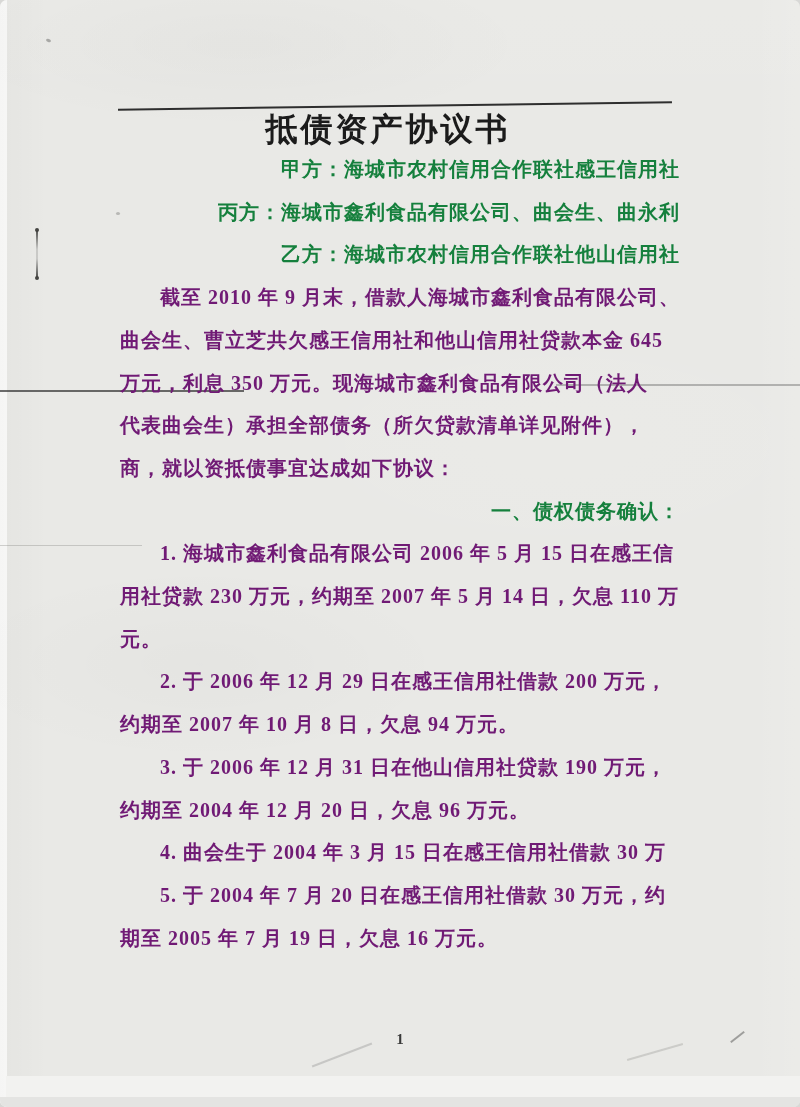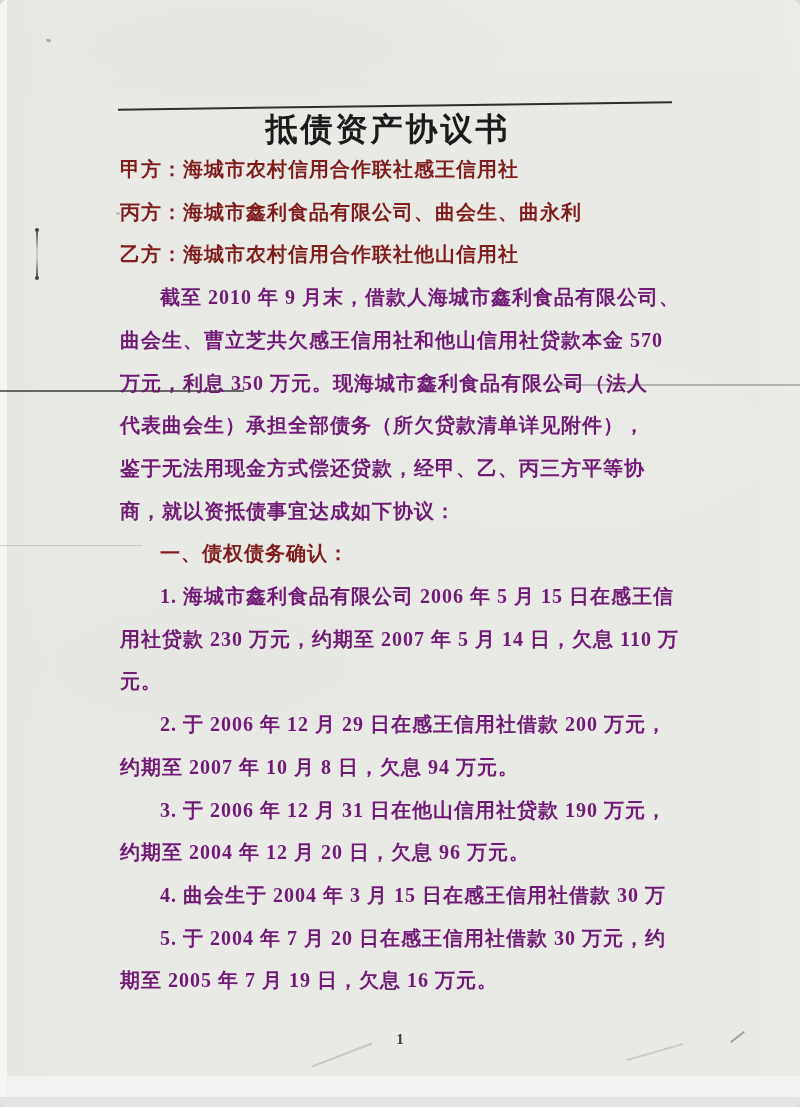--- a/index.html
+++ b/index.html
@@ -49,21 +49,21 @@
   .content { position: absolute; left: 120px; top: 148px; }
   .line {
     font-size: 20px;
     line-height: 42.7px;
     letter-spacing: 1px;
     white-space: nowrap;
     font-weight: 600;
     color: #701a75;
   }
   .line.indent { padding-left: 40px; }
-  .line.bold { font-weight: 700; color: #7f1d1d; }
+  .line.bold { font-weight: 700; color: #15803d; text-align: right; }
   .page-num {
     position: absolute; left: 390px; top: 1031px; width: 20px;
     text-align: center;
     font-size: 15px; font-weight: 600; color: #3a3a3a;
   }
   
   .binding-mark {
     position: absolute; left: 36px; top: 230px; width: 2px; height: 48px;
     background: linear-gradient(180deg, #4e4e4c, rgba(130,130,128,0.30) 40%, rgba(130,130,128,0.30) 60%, #4a4a48);
   }
@@ -122,24 +122,23 @@
 
   <div class="crease-left"></div>
   <div class="crease-right"></div>
   <div class="crease-faint"></div>
 
   <div class="content">
       <div class="line bold">甲方：海城市农村信用合作联社感王信用社</div>
       <div class="line bold">丙方：海城市鑫利食品有限公司、曲会生、曲永利</div>
       <div class="line bold">乙方：海城市农村信用合作联社他山信用社</div>
       <div class="line indent">截至 2010 年 9 月末，借款人海城市鑫利食品有限公司、</div>
-      <div class="line">曲会生、曹立芝共欠感王信用社和他山信用社贷款本金 570</div>
+      <div class="line">曲会生、曹立芝共欠感王信用社和他山信用社贷款本金 645</div>
       <div class="line">万元，利息 350 万元。现海城市鑫利食品有限公司（法人</div>
       <div class="line">代表曲会生）承担全部债务（所欠贷款清单详见附件），</div>
-      <div class="line">鉴于无法用现金方式偿还贷款，经甲、乙、丙三方平等协</div>
       <div class="line">商，就以资抵债事宜达成如下协议：</div>
       <div class="line indent bold">一、债权债务确认：</div>
       <div class="line indent">1. 海城市鑫利食品有限公司 2006 年 5 月 15 日在感王信</div>
       <div class="line">用社贷款 230 万元，约期至 2007 年 5 月 14 日，欠息 110 万</div>
       <div class="line">元。</div>
       <div class="line indent">2. 于 2006 年 12 月 29 日在感王信用社借款 200 万元，</div>
       <div class="line">约期至 2007 年 10 月 8 日，欠息 94 万元。</div>
       <div class="line indent">3. 于 2006 年 12 月 31 日在他山信用社贷款 190 万元，</div>
       <div class="line">约期至 2004 年 12 月 20 日，欠息 96 万元。</div>
       <div class="line indent">4. 曲会生于 2004 年 3 月 15 日在感王信用社借款 30 万</div>

